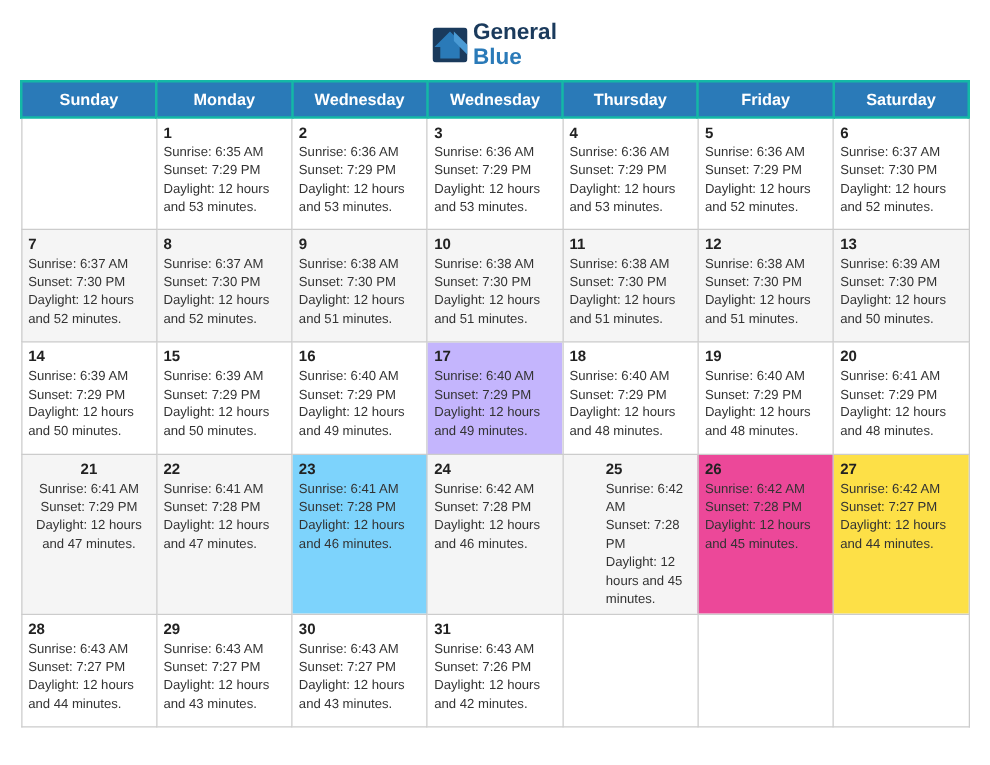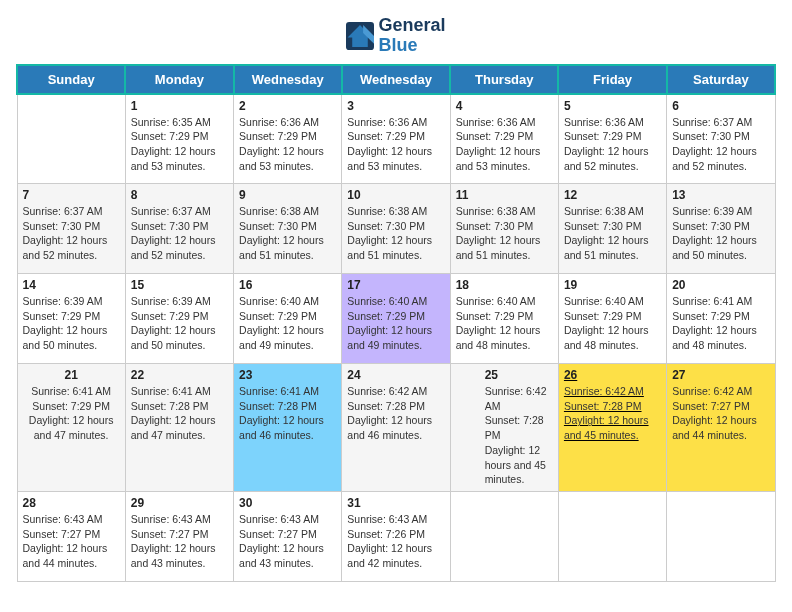--- a/index.html
+++ b/index.html
@@ -223,21 +223,21 @@
           <div class="day-info">Sunrise: 6:41 AM<br>Sunset: 7:28 PM<br>Daylight: 12 hours and 46 minutes.</div>
         </td>
         <td style="background: rgb(245, 245, 245);">
           <span class="day-number">24</span>
           <div class="day-info">Sunrise: 6:42 AM<br>Sunset: 7:28 PM<br>Daylight: 12 hours and 46 minutes.</div>
         </td>
         <td style="background: rgb(245, 245, 245); padding-left: 34px;">
           <span class="day-number">25</span>
           <div class="day-info">Sunrise: 6:42 AM<br>Sunset: 7:28 PM<br>Daylight: 12 hours and 45 minutes.</div>
         </td>
-        <td style="background: #fde047; text-decoration: underline;">
+        <td style="background: #ec4899;">
           <span class="day-number">26</span>
           <div class="day-info">Sunrise: 6:42 AM<br>Sunset: 7:28 PM<br>Daylight: 12 hours and 45 minutes.</div>
         </td>
         <td style="background: #fde047;">
           <span class="day-number">27</span>
           <div class="day-info">Sunrise: 6:42 AM<br>Sunset: 7:27 PM<br>Daylight: 12 hours and 44 minutes.</div>
         </td>
       </tr>
       <tr>
         <td style="background: rgb(255, 255, 255);">

